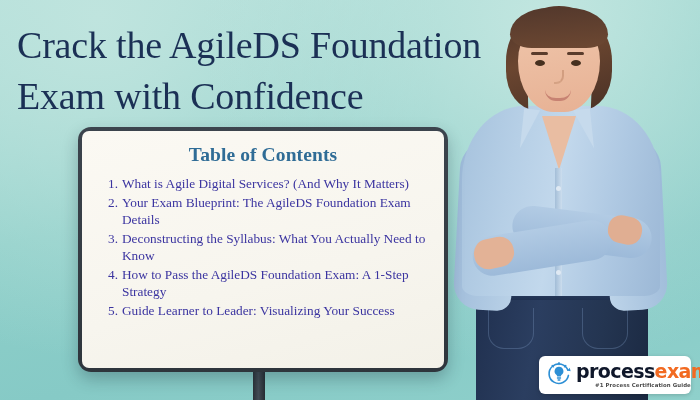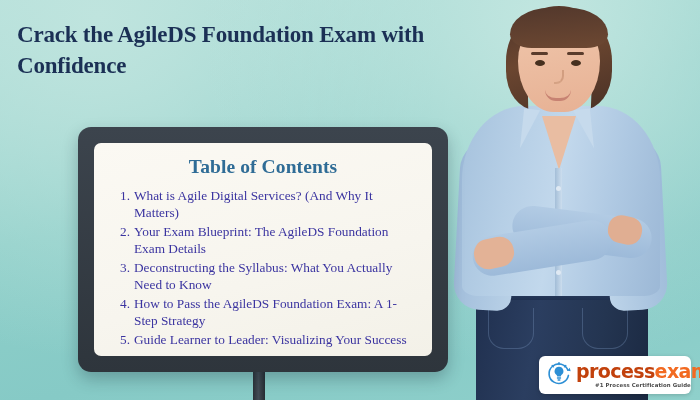--- a/index.html
+++ b/index.html
@@ -19,22 +19,22 @@
       linear-gradient(165deg, #b2dfd9 0%, #8ecfc9 42%, #86cac6 70%, #8fd0cb 100%);
   }
 
   
   .title {
     position: absolute;
     left: 17px;
     top: 20px;
     width: 480px;
     color: #1b3055;
-    font-size: 23px;
-    font-weight: bold;
+    font-size: 38px;
+    font-weight: normal;
     line-height: 1.33;
     letter-spacing: -0.2px;
   }
 
   
   .person {
     position: absolute;
     left: 430px;
     top: 0;
     width: 270px;
@@ -244,21 +244,21 @@
   }
   .board {
     position: absolute;
     left: 78px;
     top: 127px;
     width: 370px;
     height: 245px;
     background: linear-gradient(180deg, #3c444d, #2e353c);
     border-radius: 13px;
     box-shadow: 0 7px 16px rgba(20,40,50,.28);
-    padding: 16px;
+    padding: 4px;
     box-sizing: border-box;
   }
   .board-inner {
     width: 100%;
     height: 100%;
     background: linear-gradient(165deg, #fbf9f3 0%, #f7f5ee 60%, #f3f1e8 100%);
     border-radius: 7px;
     box-sizing: border-box;
     padding: 12px 16px 10px 16px;
     overflow: hidden;
@@ -311,21 +311,21 @@
     box-shadow: 0 1px 4px rgba(0,0,0,.18);
   }
   .logo-mark { flex: 0 0 auto; margin-right: 4px; }
   .logo-text { line-height: 1; }
   .logo-word {
     font-family: "DejaVu Sans", sans-serif;
     font-weight: bold;
     font-size: 19px;
     letter-spacing: -0.6px;
   }
-  .logo-word .w1 { color: #c2410c; }
+  .logo-word .w1 { color: #0f172a; }
   .logo-word .w2 { color: #f26a21; }
   .logo-tag {
     font-family: "DejaVu Sans", sans-serif;
     font-size: 5.4px;
     font-weight: bold;
     color: #4a4a4a;
     text-align: center;
     margin-top: 2px;
     letter-spacing: .1px;
   }

